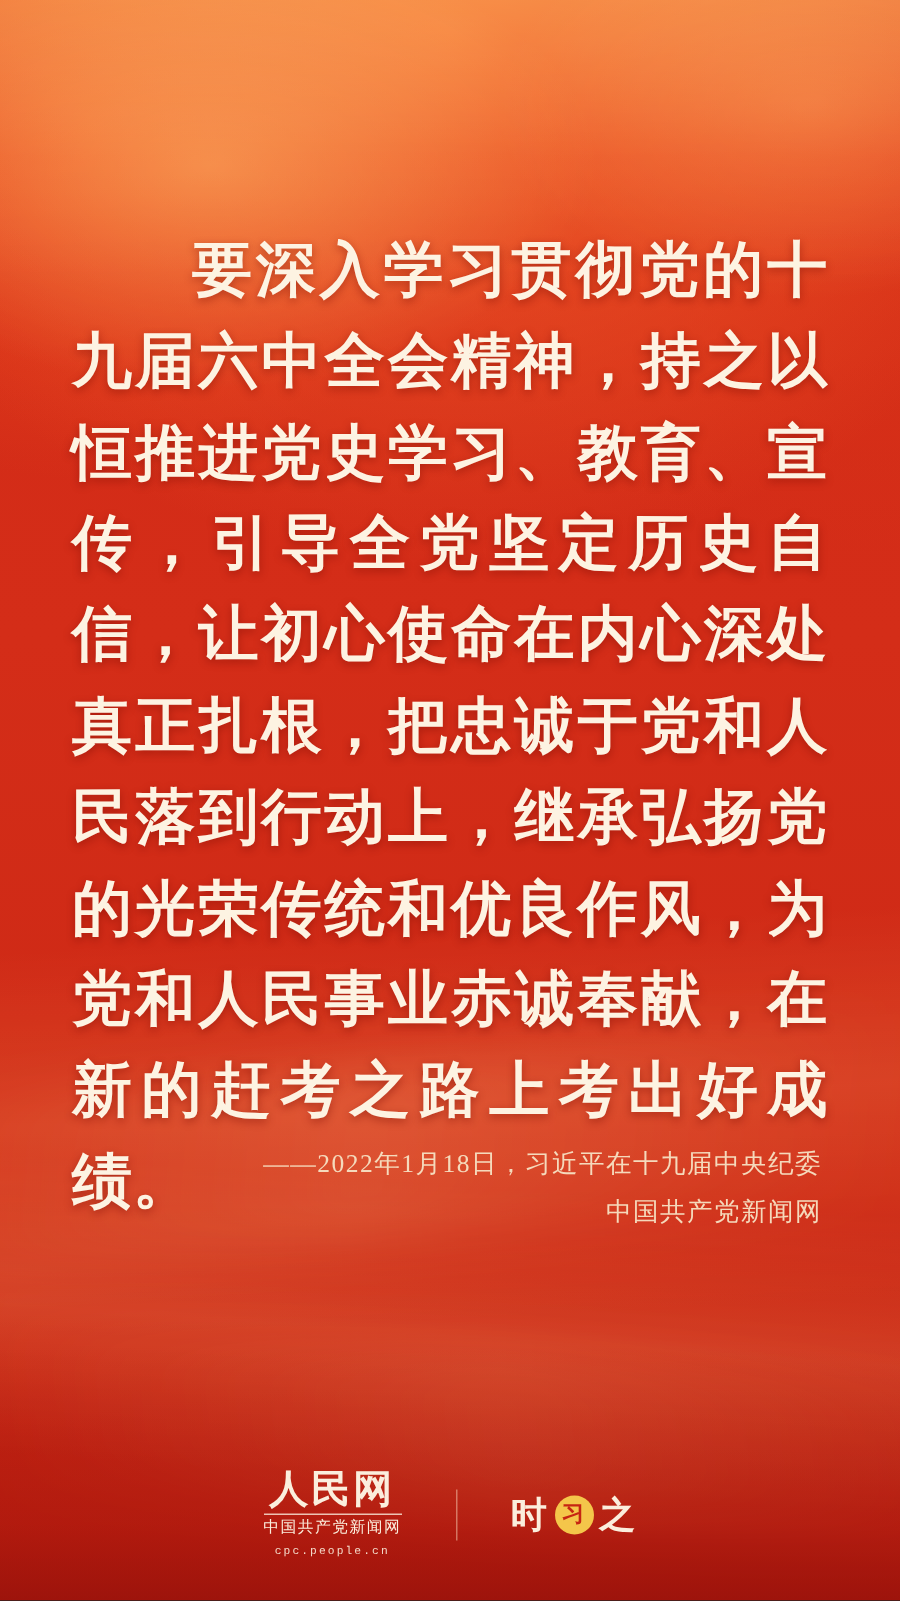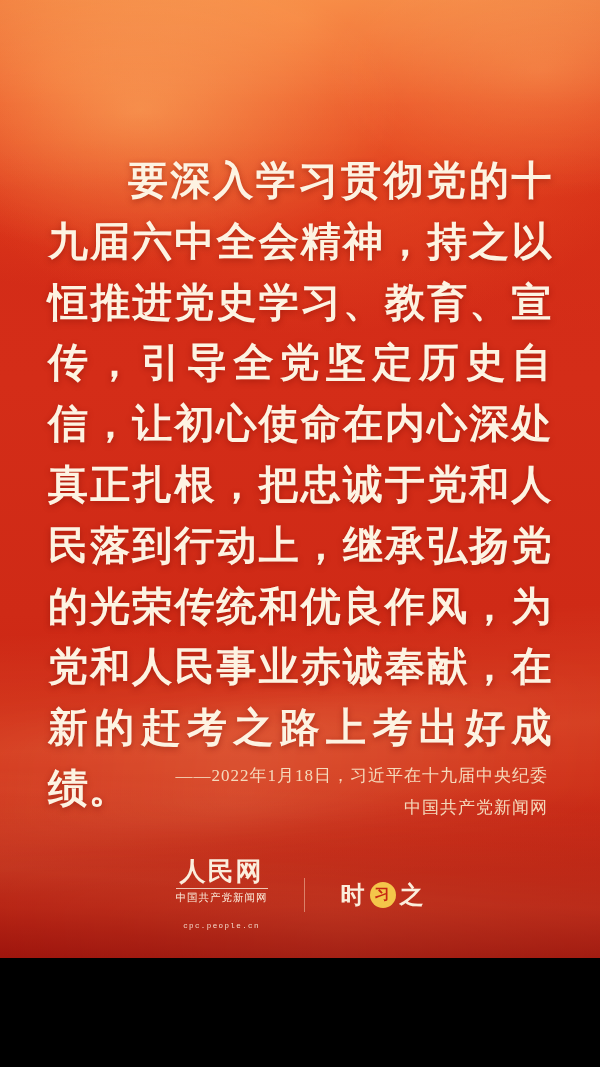--- a/index.html
+++ b/index.html
@@ -3,21 +3,21 @@
 <meta charset="utf-8">
 <style>
   html, body {
     margin: 0;
     padding: 0;
     background: #000;
   }
   .poster {
     position: relative;
     width: 600px;
-    height: 958px;
+    height: 1067px;
     overflow: hidden;
     font-family: "Liberation Sans", "DejaVu Sans", sans-serif;
     background:
       radial-gradient(ellipse 120% 55% at 50% 2%, #f05a28 0%, rgba(214,41,24,0) 60%),
       radial-gradient(ellipse 80% 40% at 10% 8%, #e8481f 0%, rgba(214,41,24,0) 55%),
       radial-gradient(ellipse 90% 45% at 95% 10%, #d93318 0%, rgba(214,41,24,0) 55%),
       linear-gradient(180deg, #cf2b16 0%, #d32b17 14%, #d42d18 40%, #cf2a16 64%, #c92513 80%, #bf1f10 100%);
   }
   
   .sweep {
@@ -149,21 +149,21 @@
   }
   .logo-people .cn {
     font-size: 10.5px;
     letter-spacing: 1px;
     border-top: 1px solid rgba(251,238,221,0.8);
     padding-top: 3px;
   }
   .logo-people .en {
     font-size: 7.5px;
     letter-spacing: 1.4px;
-    margin-top: 20px;
+    margin-top: 8px;
     opacity: .9;
     font-family: "Liberation Mono", "DejaVu Sans Mono", monospace;
   }
   .divider {
     width: 1px;
     height: 34px;
     background: rgba(255,228,200,0.45);
   }
   .logo-shixi {
     display: flex;

